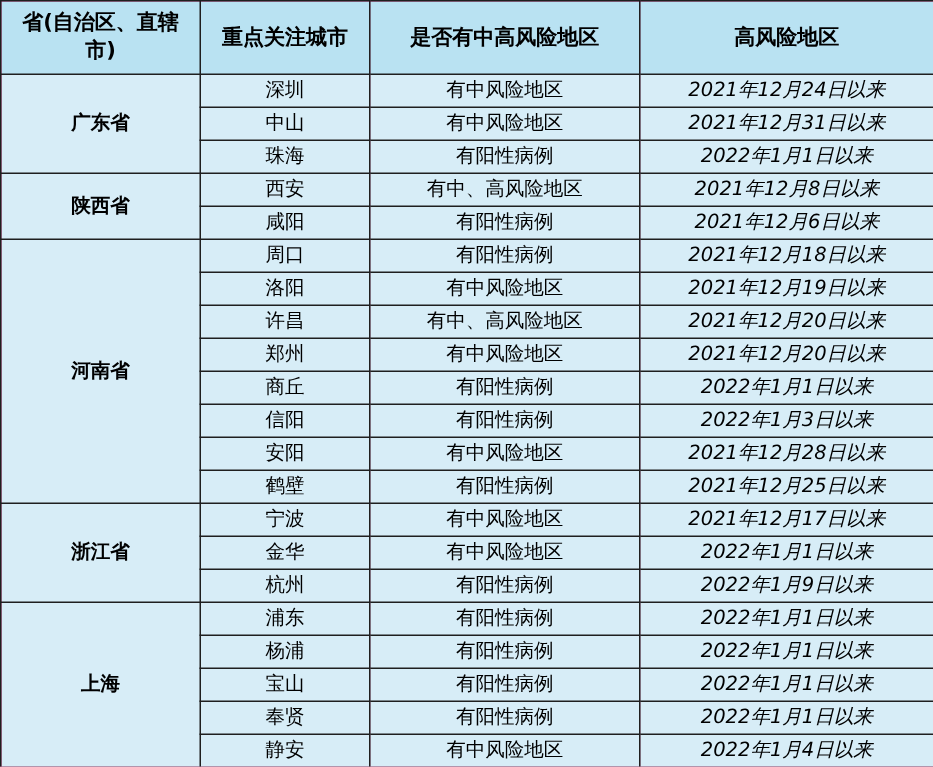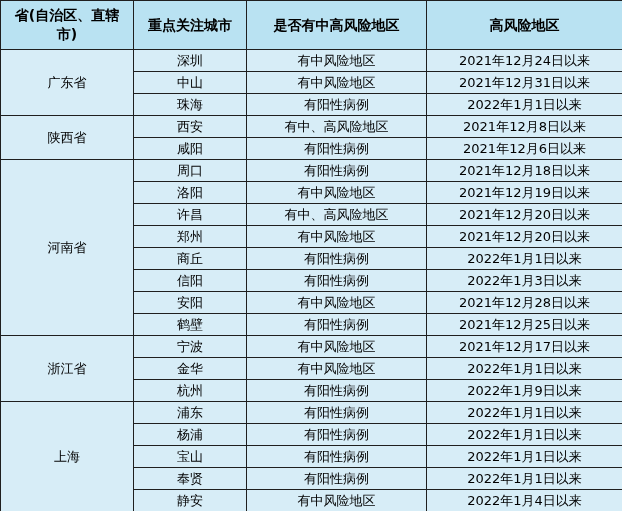--- a/index.html
+++ b/index.html
@@ -49,31 +49,33 @@
   }
   table.risk-table tbody td {
     font-size: 13px;
     height: 21px;
     line-height: 21px;
     white-space: nowrap;
   }
   td.prov-cell {
     font-size: 13.5px;
     background: #d7edf7;
+    font-weight: bold;
   }
   td.city-cell {
     background: #dff1f9;
   }
   td.risk-cell {
     background: #dff1f9;
   }
   td.time-cell {
     background: #dff1f9;
     text-align: right;
     padding-right: 8px;
+    font-style: italic;
   }
 </style>
 </head>
 <body>
 
 <div class="sheet">
   <table class="risk-table">
     <colgroup>
       <col class="c-prov">
       <col class="c-city">

